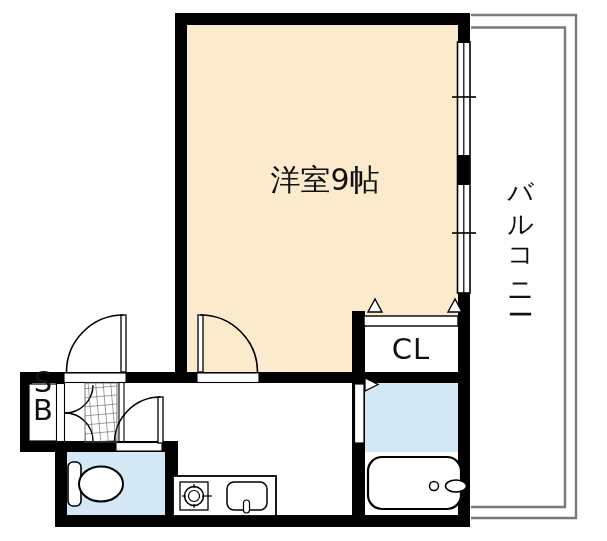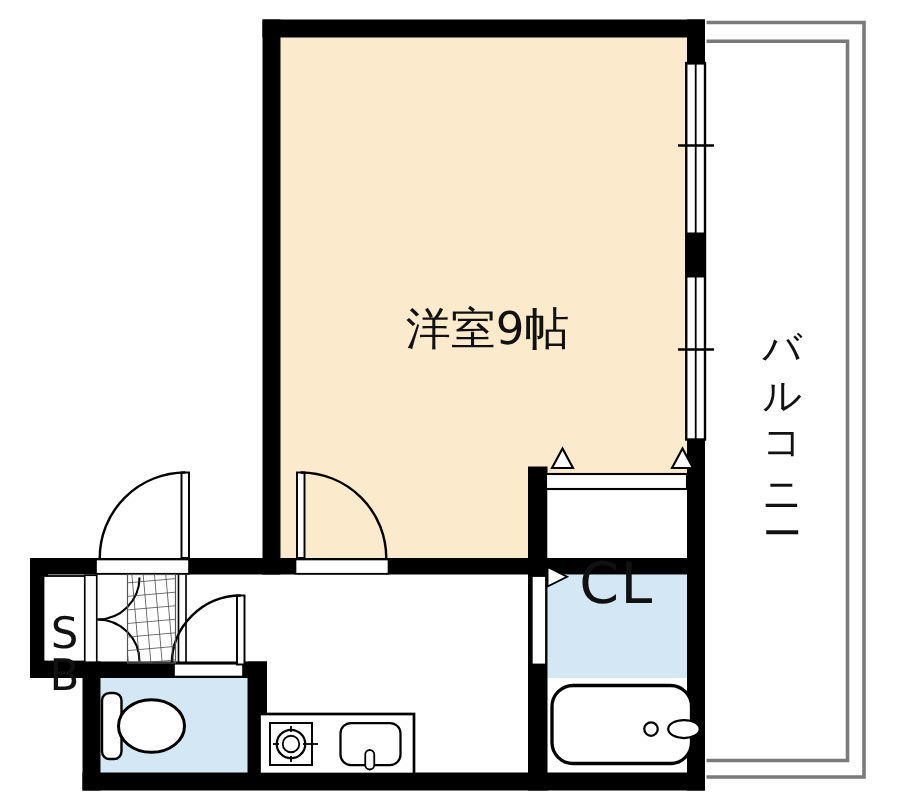--- a/index.html
+++ b/index.html
@@ -4,24 +4,23 @@
 <style>
   html,body{margin:0;padding:0;background:#fff;}
   .stage{
     position:relative;width:607px;height:541px;background:#ffffff;overflow:hidden;
     font-family:"DejaVu Sans","Liberation Sans",sans-serif;
   }
   .stage svg{position:absolute;left:0;top:0;}
   .lbl{
     position:absolute;color:#111;font-weight:500;
     font-family:"DejaVu Sans","Liberation Sans",sans-serif;
-    margin-top:40px;
   }
   .lbl-room{left:250px;top:162px;width:150px;text-align:center;font-size:30px;line-height:36px;}
-  .lbl-cl{left:381px;top:332px;width:60px;text-align:center;font-size:38px;line-height:34px;letter-spacing:1px;}
+  .lbl-cl{left:381px;top:332px;width:60px;text-align:center;font-size:29px;line-height:34px;letter-spacing:1px;}
   .lbl-sb{
     left:28px;top:368px;width:30px;text-align:center;font-size:29px;line-height:28px;
     word-break:break-all;font-weight:500;
   }
   .lbl-balcony{
     left:504px;top:163px;height:176px;font-size:26px;
     writing-mode:vertical-rl;text-orientation:mixed;letter-spacing:5px;
   }
 </style>
 </head>

